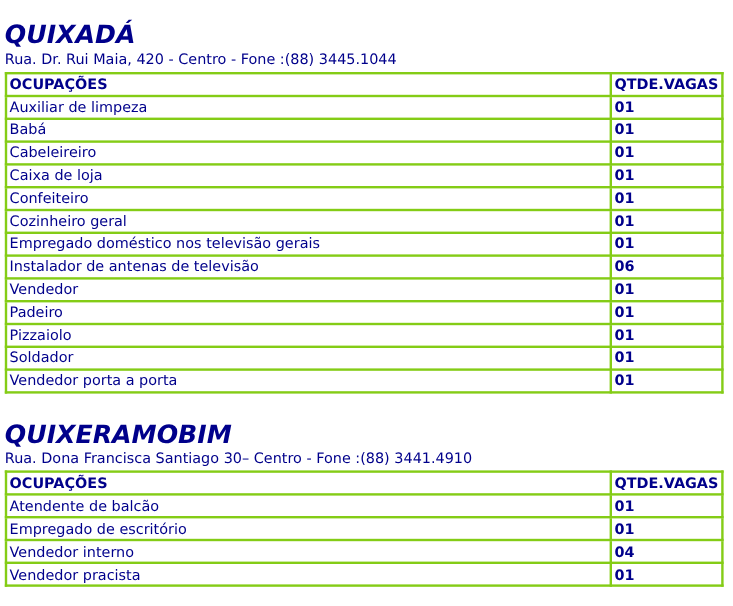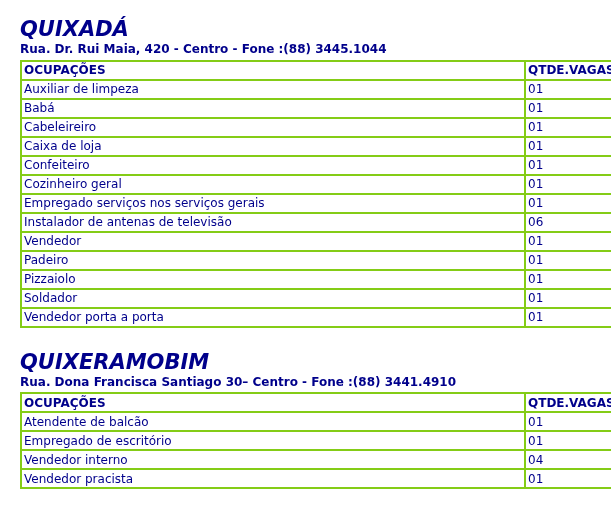--- a/index.html
+++ b/index.html
@@ -8,42 +8,41 @@
     background: #ffffff;
   }
   body {
     width: 611px;
     height: 505px;
     overflow: hidden;
     font-family: "DejaVu Sans", "Liberation Sans", sans-serif;
     color: #00008B;
   }
   .doc {
-    padding: 0 0 0 20px;
+    padding: 0 0 0 4px;
   }
   .section {
     margin: 0;
   }
   .city-title {
     font-size: 21px;
     font-weight: bold;
     font-style: italic;
     color: #00008B;
     margin: 22px 0 0 0;
     line-height: 1.15;
   }
   .section:first-child .city-title {
     margin-top: 17px;
   }
   .address {
     font-size: 12px;
     color: #00008B;
     margin: 1px 0 3px 0;
     line-height: 1.2;
-    font-weight: bold;
   }
   table.vagas-table {
     border-collapse: collapse;
     table-layout: fixed;
     width: 597px;
   }
   table.vagas-table th,
   table.vagas-table td {
     border: 2px solid #84cc16;
     font-size: 12px;
@@ -54,20 +53,21 @@
     overflow: hidden;
     white-space: nowrap;
   }
   table.vagas-table th {
     font-weight: bold;
   }
   col.occ-col { width: 504px; }
   col.vagas-col { width: 93px; }
   td.vagas-cell {
     text-align: center;
+    font-weight: bold;
   }
 </style>
 </head>
 <body>
 
 <div class="doc" id="document">
   <div class="section">
     <div class="city-title">QUIXADÁ</div>
     <div class="address">Rua. Dr. Rui Maia, 420 - Centro - Fone :(88) 3445.1044</div>
     <table class="vagas-table">
@@ -100,21 +100,21 @@
           </tr>
           <tr>
             <td>Confeiteiro</td>
             <td class="vagas-cell">01</td>
           </tr>
           <tr>
             <td>Cozinheiro geral</td>
             <td class="vagas-cell">01</td>
           </tr>
           <tr>
-            <td>Empregado serviços nos serviços gerais</td>
+            <td>Empregado doméstico nos televisão gerais</td>
             <td class="vagas-cell">01</td>
           </tr>
           <tr>
             <td>Instalador de antenas de televisão</td>
             <td class="vagas-cell">06</td>
           </tr>
           <tr>
             <td>Vendedor</td>
             <td class="vagas-cell">01</td>
           </tr>

